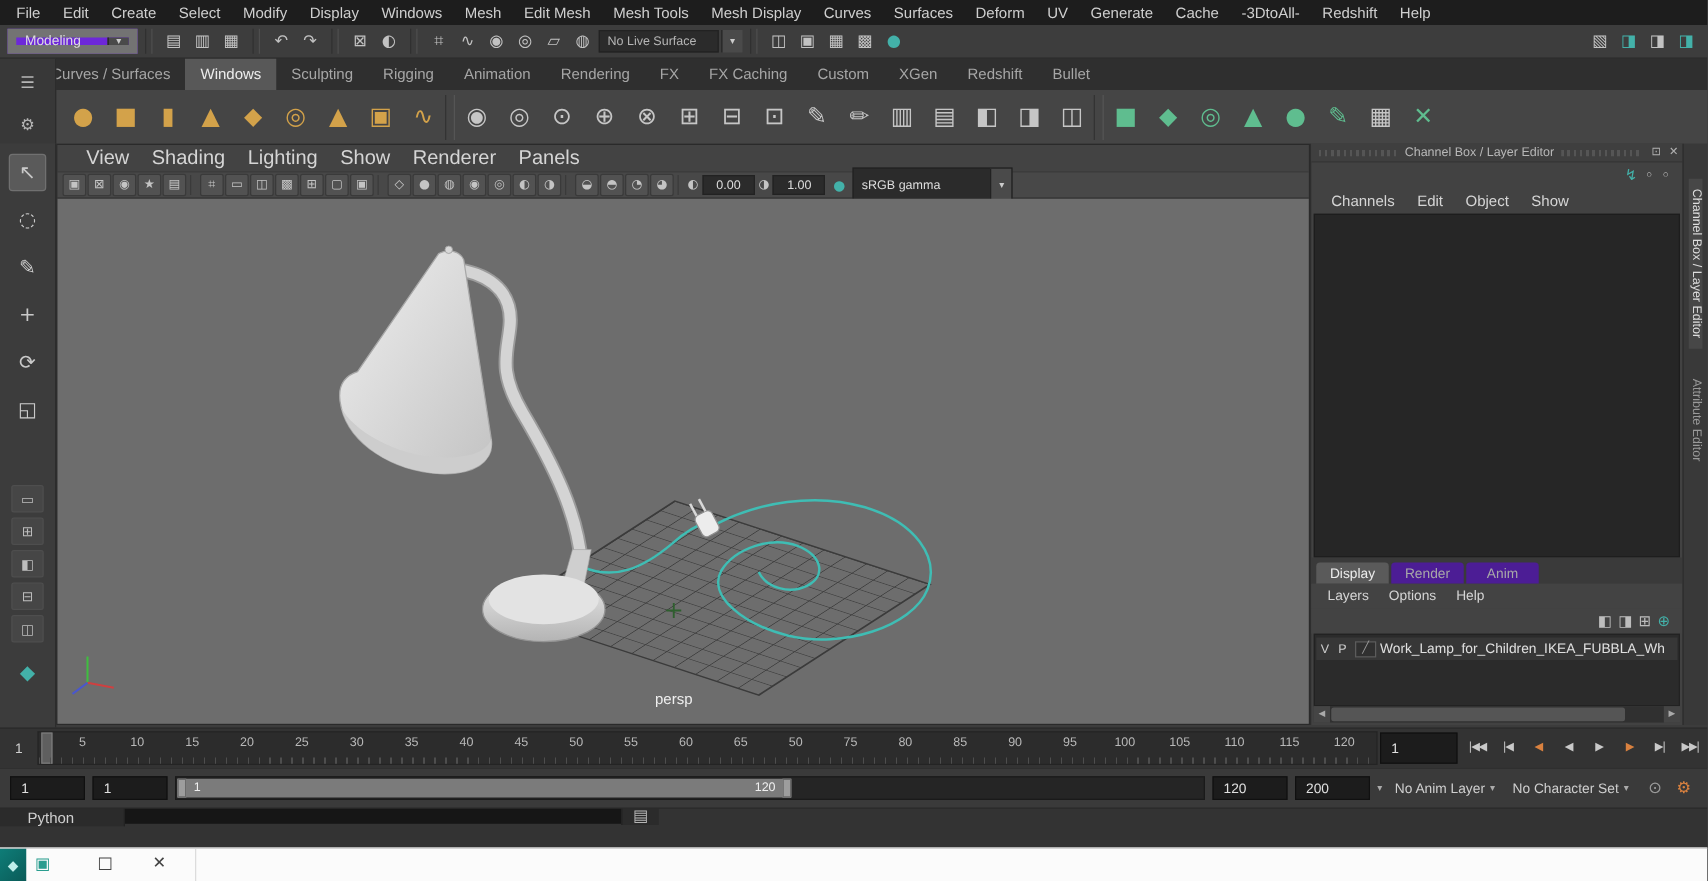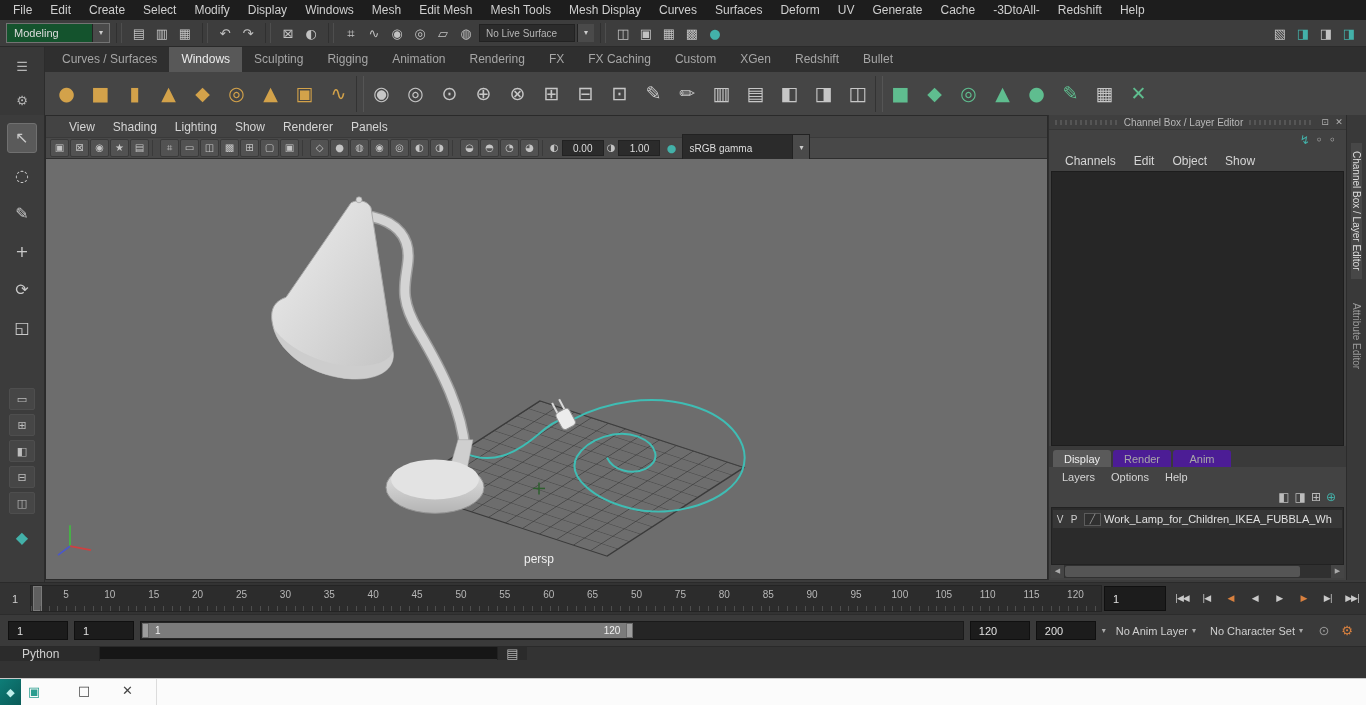--- a/index.html
+++ b/index.html
@@ -7,54 +7,54 @@
   body{font-family:"Liberation Sans","DejaVu Sans",sans-serif;font-size:12px;color:#c8c8c8;background:#444;position:relative;}
   .glyph{font-family:"DejaVu Sans",sans-serif;line-height:1;}
   .row{position:absolute;left:0;right:0;}
 
   
   .menubar{top:0;height:20px;background:#1d1d1d;display:flex;align-items:center;padding-left:4px;}
   .menu-item{padding:3px 9px;color:#cfcfcf;white-space:nowrap;cursor:default;}
 
   
   .statusline{top:20px;height:27px;background:#3d3d3d;border-bottom:1px solid #2a2a2a;display:flex;align-items:center;padding:0 6px;gap:2px;}
-  .mode-dd{width:104px;height:20px;background:#14532d;border:1px solid #737373;display:flex;align-items:center;}
+  .mode-dd{width:104px;height:20px;background:#6d28d9;border:7px solid #737373;display:flex;align-items:center;}
   .mode-dd .lbl{flex:1;padding-left:7px;font-size:11px;color:#ddd;}
   .dd-arrow{width:17px;height:100%;background:#4a4a4a;display:flex;align-items:center;justify-content:center;font-size:8px;color:#ccc;border-left:1px solid #222;}
   .sl-sep{width:6px;height:20px;border-left:1px solid #303030;border-right:1px solid #4e4e4e;margin:0 4px;}
   .icon-row{display:flex;align-items:center;gap:1px;}
   .tool-btn{width:22px;height:22px;display:flex;align-items:center;justify-content:center;border-radius:2px;}
   .tool-btn .glyph{font-size:13px;color:#c2c2c2;}
   .live-field{width:96px;height:18px;background:#2b2b2b;border:1px solid #222;color:#b5b5b5;font-size:10px;display:flex;align-items:center;padding-left:6px;white-space:nowrap;}
   .spacer{flex:1;}
 
   
   .shelf-side{position:absolute;left:0;top:47px;width:45px;height:68px;background:#383838;border-right:1px solid #2c2c2c;display:flex;flex-direction:column;align-items:center;gap:12px;padding-top:8px;z-index:3;}
   .shelf-side .glyph{font-size:13px;color:#b5b5b5;}
-  .shelf-tabs{top:47px;height:25px;background:#2f2f2f;display:flex;align-items:stretch;padding-left:50px;}
+  .shelf-tabs{top:47px;height:25px;background:#2f2f2f;display:flex;align-items:stretch;padding-left:29px;}
   .shelf-tab{padding:5px 12px 4px;font-size:12px;color:#a6a6a6;white-space:nowrap;}
   .shelf-tab.active{background:#585858;color:#ececec;}
   .shelf-icons{top:72px;height:43px;background:#454545;display:flex;align-items:center;gap:1px;padding-left:50px;}
   .shelf-btn{width:33px;height:36px;display:flex;align-items:center;justify-content:center;border-radius:3px;}
   .shelf-btn .glyph{font-size:19px;color:#c6c6c6;}
   .shelf-btn.sep{width:8px;height:36px;border-left:1px solid #333;border-right:1px solid #555;border-radius:0;}
 
   
   .main{top:115px;height:467px;background:#3c3c3c;}
   .toolbox{position:absolute;left:0;top:0;width:45px;height:100%;background:#3c3c3c;border-right:1px solid #2c2c2c;display:flex;flex-direction:column;align-items:center;padding-top:8px;}
   .tb-btn{width:30px;height:30px;margin-bottom:7px;display:flex;align-items:center;justify-content:center;border-radius:3px;}
   .tb-btn .glyph{font-size:16px;color:#c9c9c9;}
   .tb-btn.active{background:#5a5a5a;border:1px solid #707070;}
   .tb-gap{height:38px;}
   .lay-btn{width:26px;height:22px;margin-bottom:3px;display:flex;align-items:center;justify-content:center;border:1px solid #4e4e4e;border-radius:2px;background:#464646;}
   .lay-btn .glyph{font-size:11px;color:#bdbdbd;}
 
   .viewport{position:absolute;left:45px;right:318px;top:0;bottom:2px;display:flex;flex-direction:column;border:1px solid #2a2a2a;}
   .vp-menus{height:21px;background:#434343;display:flex;align-items:center;padding-left:14px;}
-  .vp-menu-item{padding:2px 9px;color:#d5d5d5;font-size:12px;}
+  .vp-menu-item{padding:2px 9px;color:#d5d5d5;font-size:16px;}
   .vp-toolbar{height:22px;background:#484848;display:flex;align-items:center;gap:1px;padding-left:4px;border-top:1px solid #3a3a3a;border-bottom:1px solid #2e2e2e;}
   .vp-btn{width:19px;height:18px;background:#525252;border:1px solid #3a3a3a;border-radius:2px;display:flex;align-items:center;justify-content:center;}
   .vp-btn .glyph{font-size:10px;color:#c4c4c4;}
   .vp-btn.sep{width:5px;background:none;border:none;border-left:1px solid #3a3a3a;border-radius:0;height:16px;margin:0 2px;}
   .vp-field{width:42px;height:16px;background:#2b2b2b;border:1px solid #222;color:#ddd;font-size:10px;display:flex;align-items:center;justify-content:center;margin:0 2px;}
   .vp-toggle{width:16px;height:16px;border-radius:50%;display:flex;align-items:center;justify-content:center;}
   .vp-dd{width:128px;height:28px;background:#2b2b2b;border:1px solid #222;display:flex;align-items:center;margin-left:2px;}
   .vp-dd .lbl{flex:1;padding-left:6px;font-size:10px;color:#ddd;}
   .vp-canvas{flex:1;background:#6d6d6d;position:relative;overflow:hidden;}
   .vp-canvas svg{position:absolute;inset:0;}

